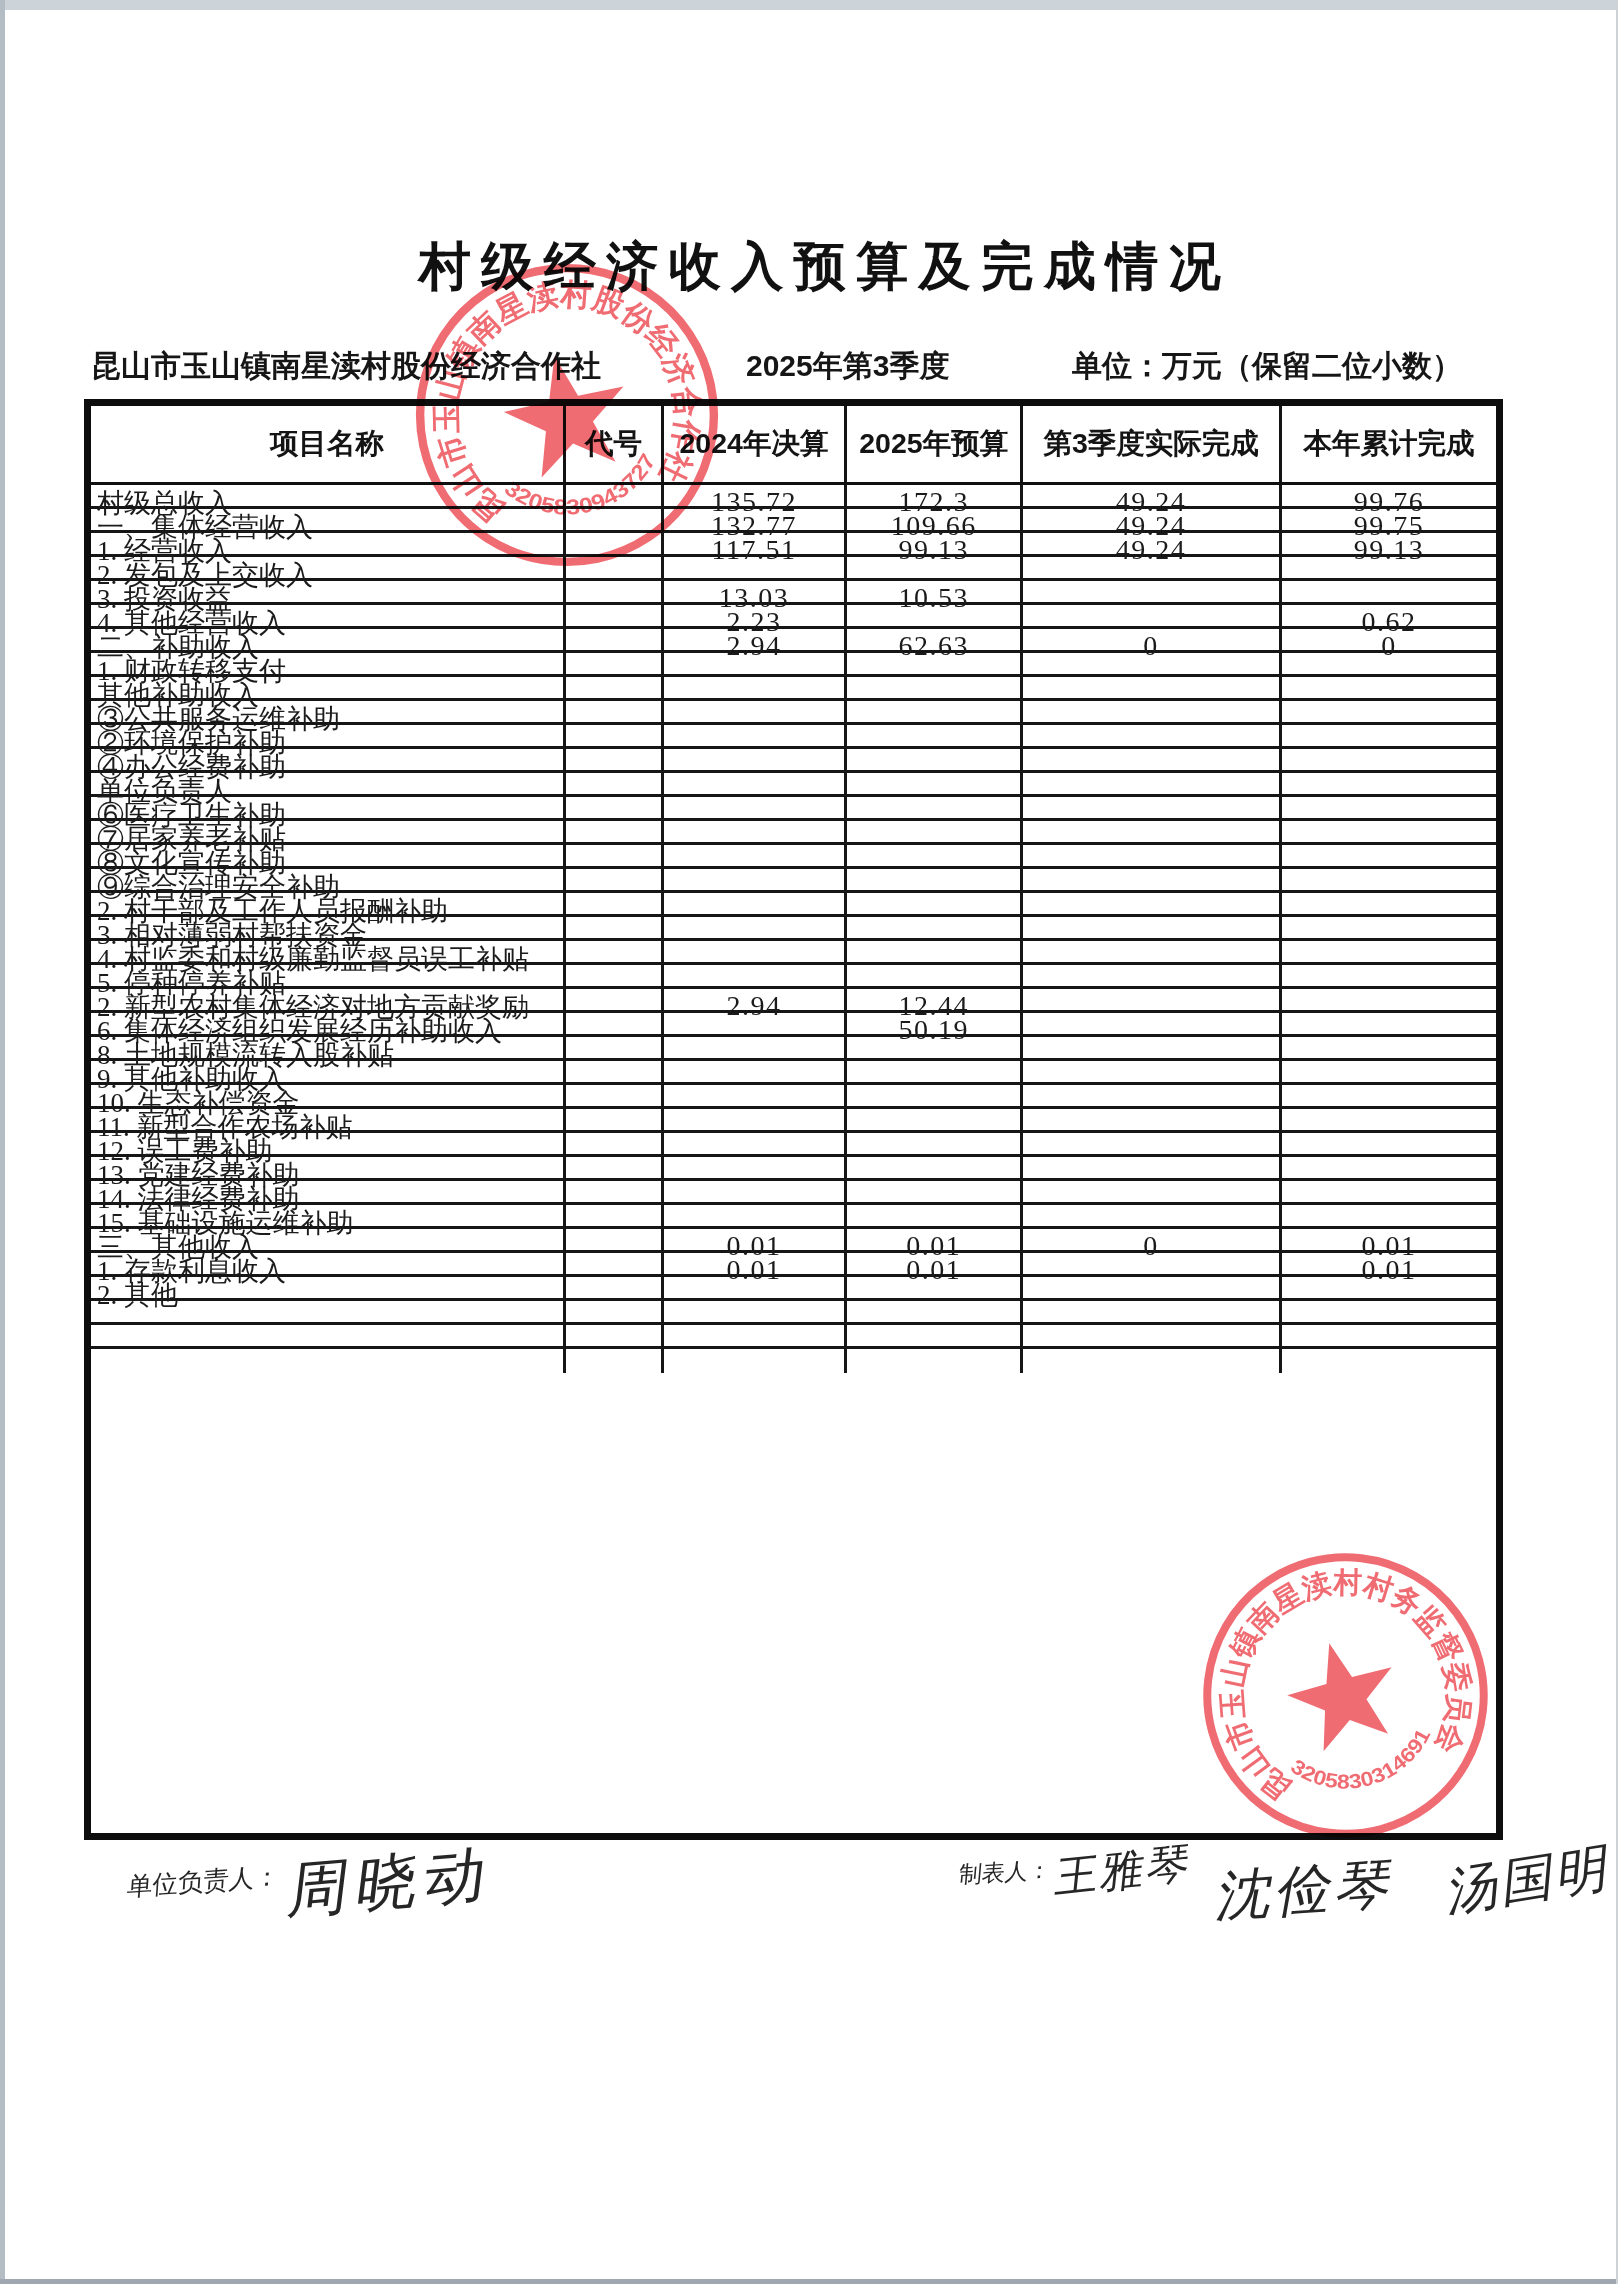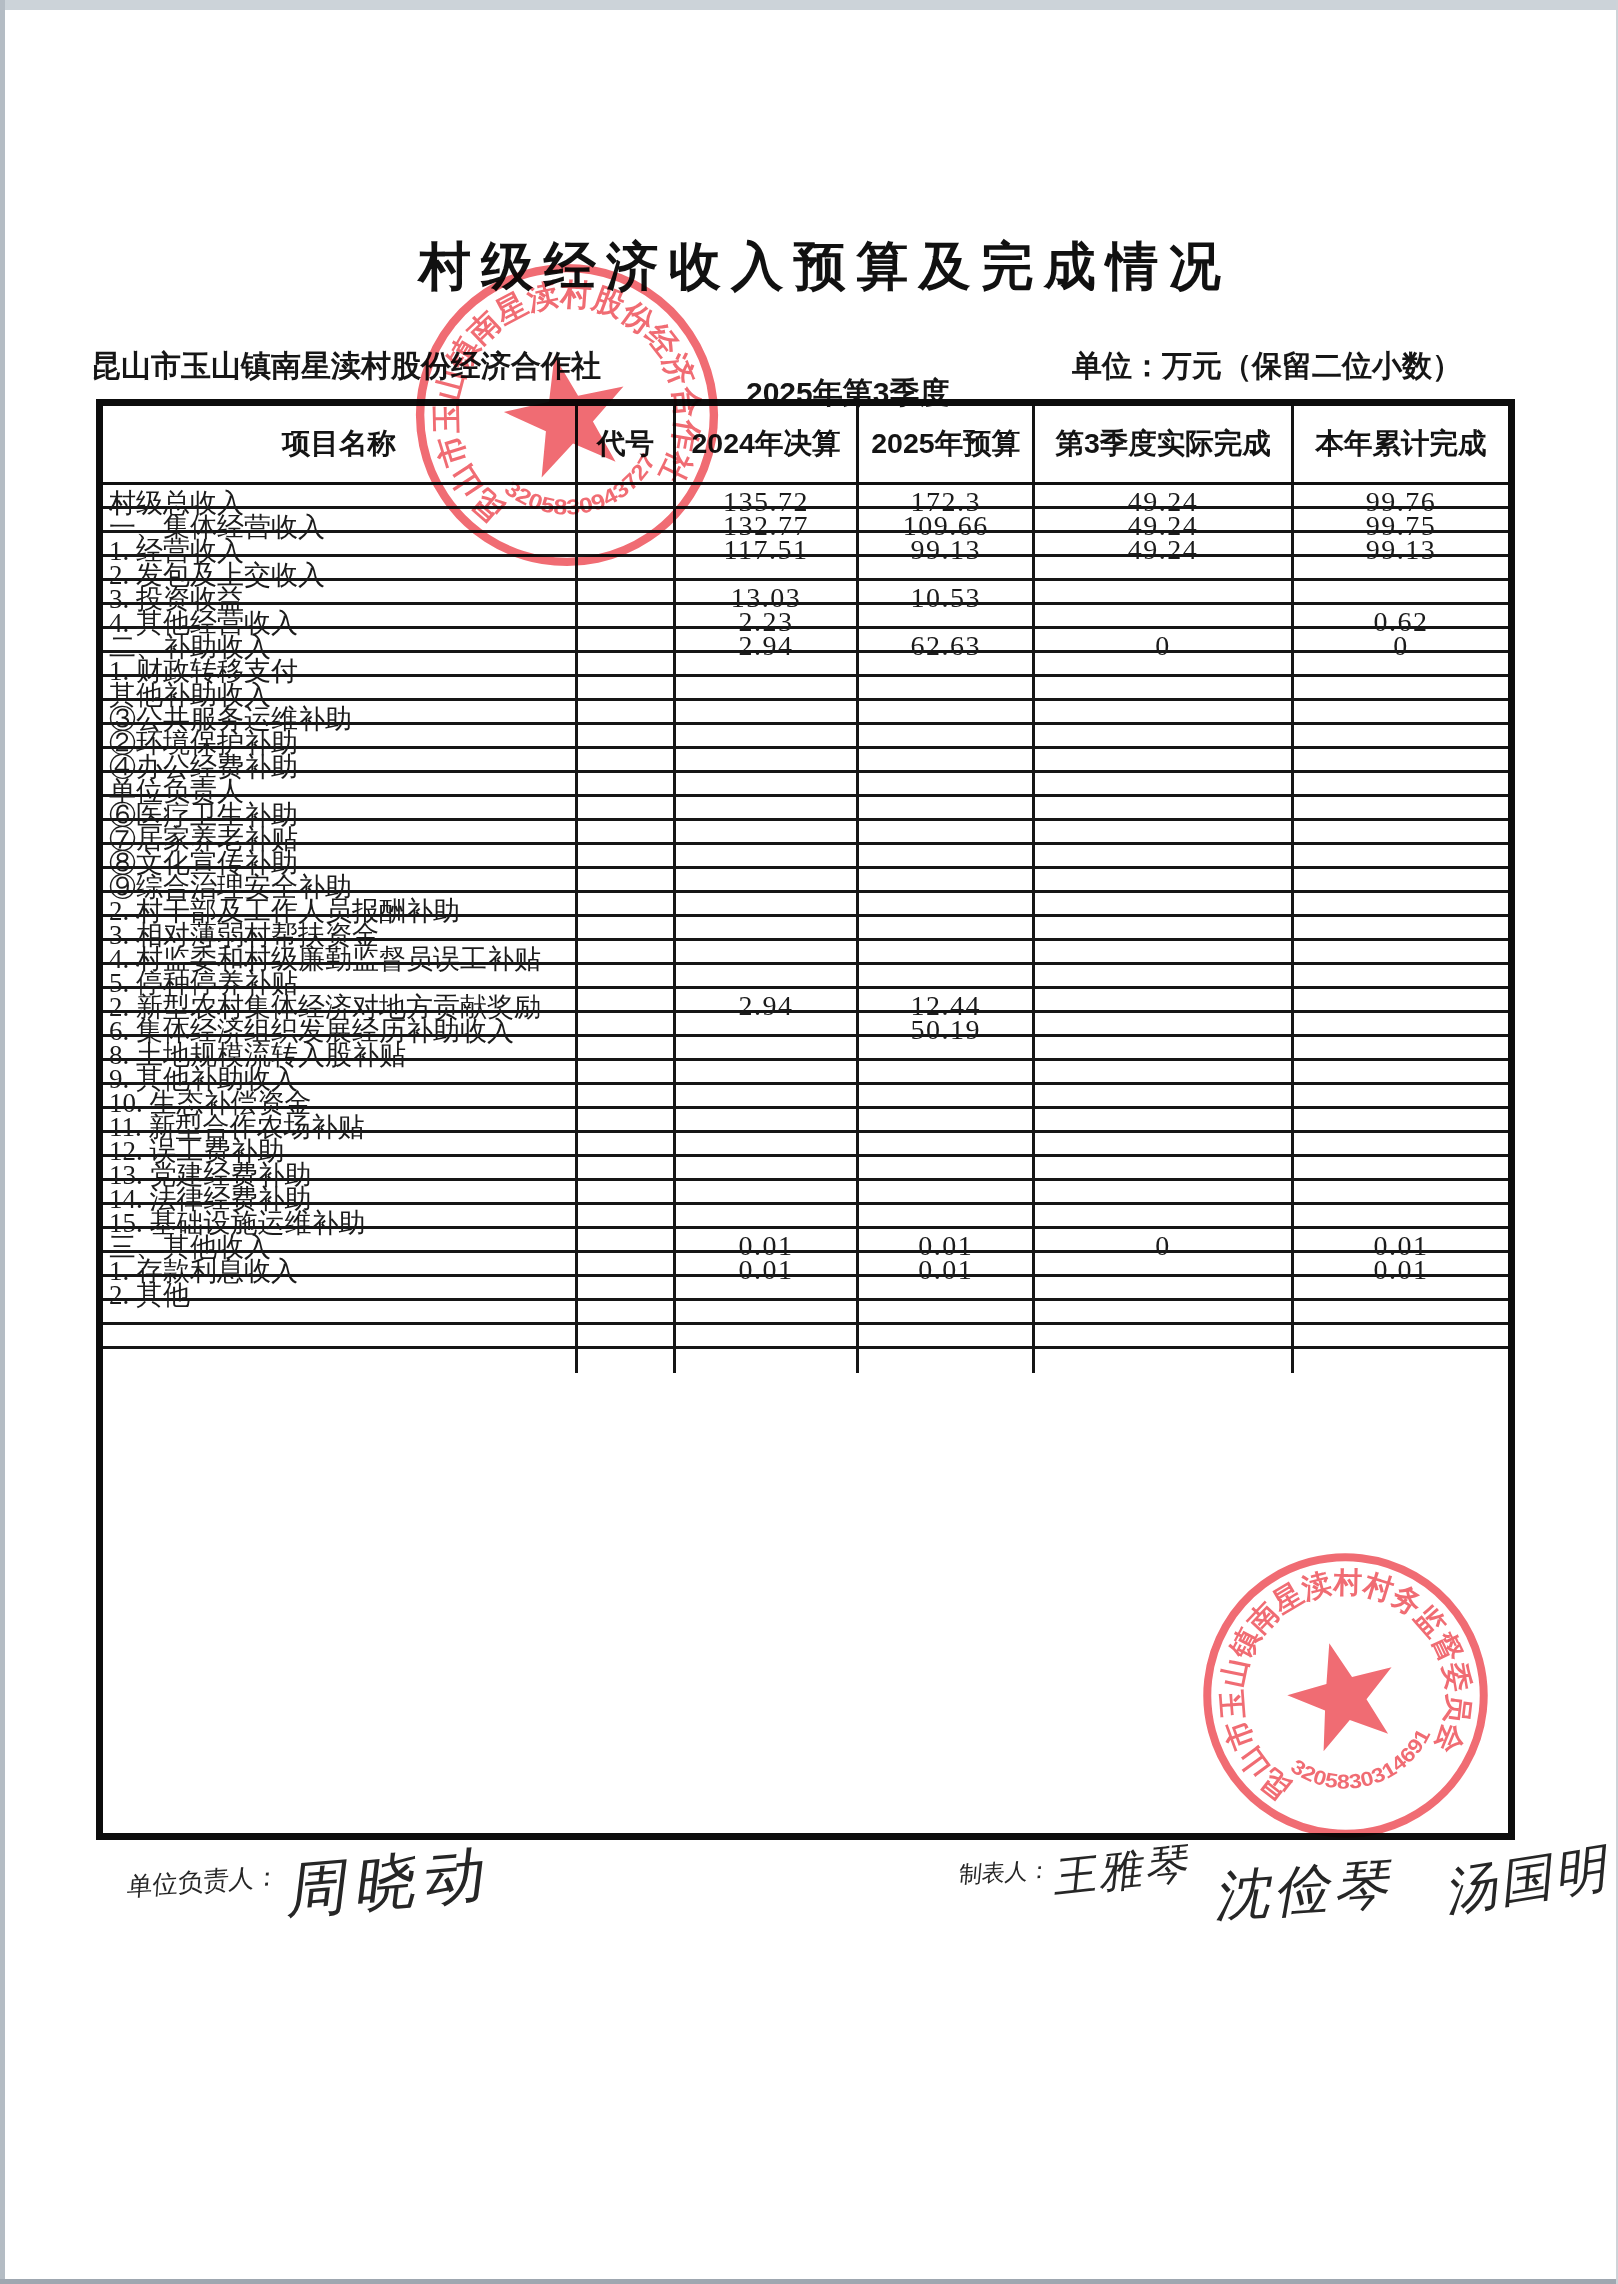--- a/index.html
+++ b/index.html
@@ -15,27 +15,27 @@
   .edge-right{position:absolute;top:0;bottom:0;right:0;width:3px;background:#ced3d8;}
 
   .doc-title{
     position:absolute;left:390px;top:232px;width:824px;
     text-align:center;font-size:52px;font-weight:900;letter-spacing:10.5px;color:#111;
     white-space:nowrap;
     margin-left:23px;
   }
   .meta{position:absolute;top:346px;height:37px;font-size:30px;font-weight:700;color:#161616;white-space:nowrap;}
   .meta.org{left:91px;}
-  .meta.period{left:746px;margin-top:27px;}
+  .meta.period{left:746px;}
   .meta.unit{left:1072px;}
 
   
   .budget-table{
     position:absolute;left:84px;top:399px;width:1419px;height:1441px;
-    box-sizing:border-box;border:7.5px solid #0d0d0d;background:transparent;margin-left:12px;
+    box-sizing:border-box;border:7.5px solid #0d0d0d;background:transparent;
   }
   .thead,.trow{
     display:grid;
     grid-template-columns:637fr 131fr 246fr 236fr 347fr 287fr;
   }
   .thead{
     height:76px;border-bottom:3.7px solid #101010;
   }
   .thead .hcell{
     display:flex;align-items:center;justify-content:center;

